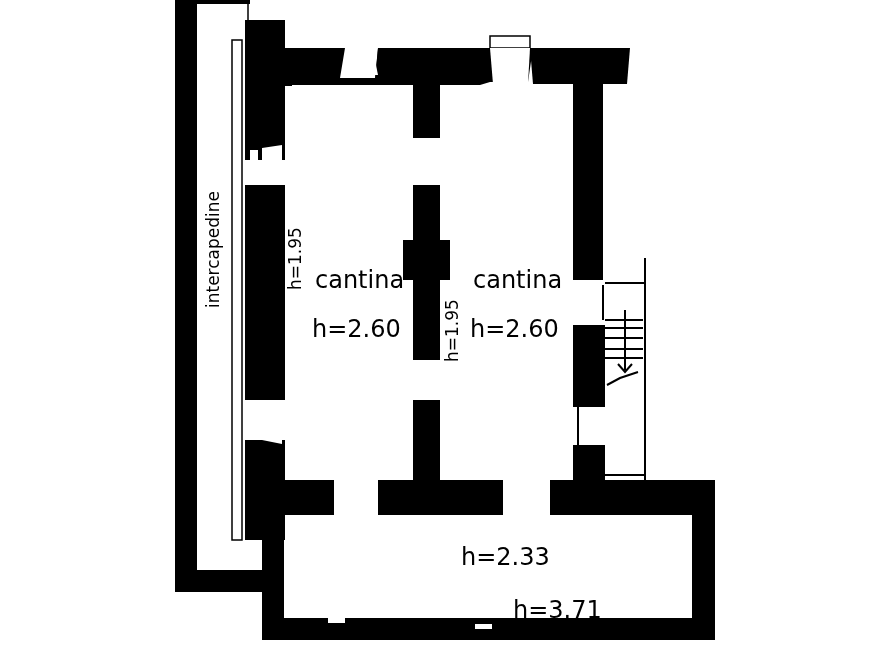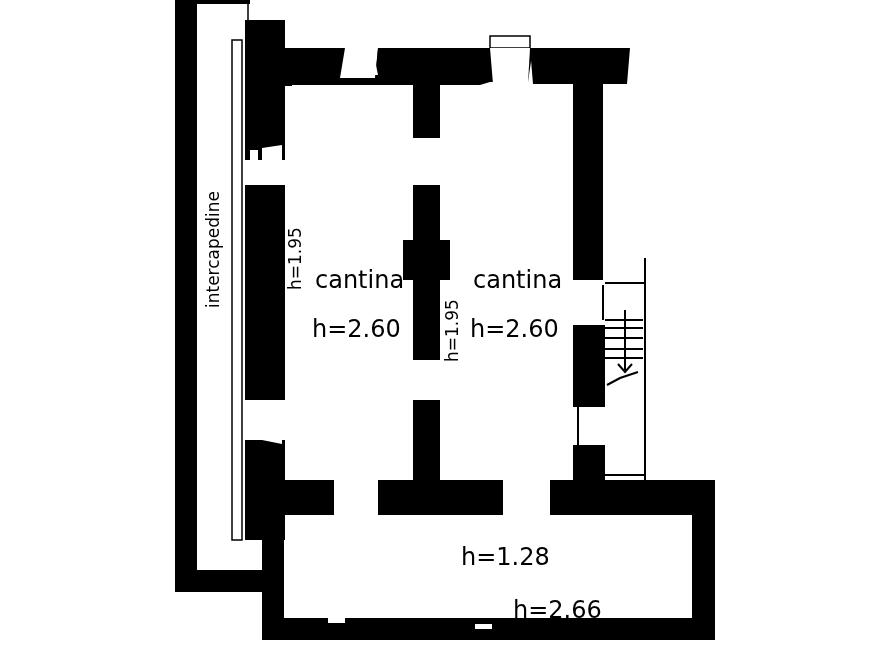--- a/index.html
+++ b/index.html
@@ -86,14 +86,14 @@
   </g>
 </svg>
 
 <div class="lbl rot" style="left:205px; top:308px; font-size:17px;">intercapedine</div>
 <div class="lbl rot" style="left:287px; top:290px; font-size:17px;">h=1.95</div>
 <div class="lbl" style="left:315px; top:268px;">cantina</div>
 <div class="lbl" style="left:312px; top:317px;">h=2.60</div>
 <div class="lbl rot" style="left:444px; top:362px; font-size:17px;">h=1.95</div>
 <div class="lbl" style="left:473px; top:268px;">cantina</div>
 <div class="lbl" style="left:470px; top:317px;">h=2.60</div>
-<div class="lbl" style="left:461px; top:545px;">h=1.28</div>
-<div class="lbl" style="left:513px; top:598px;">h=2.66</div>
+<div class="lbl" style="left:461px; top:545px;">h=2.33</div>
+<div class="lbl" style="left:513px; top:598px;">h=3.71</div>
 
 </body></html>

